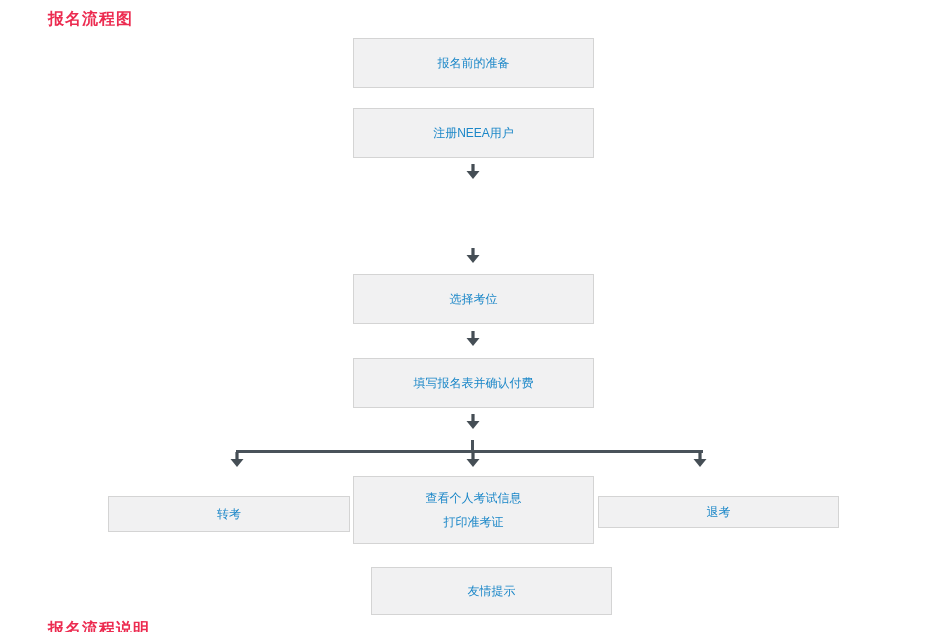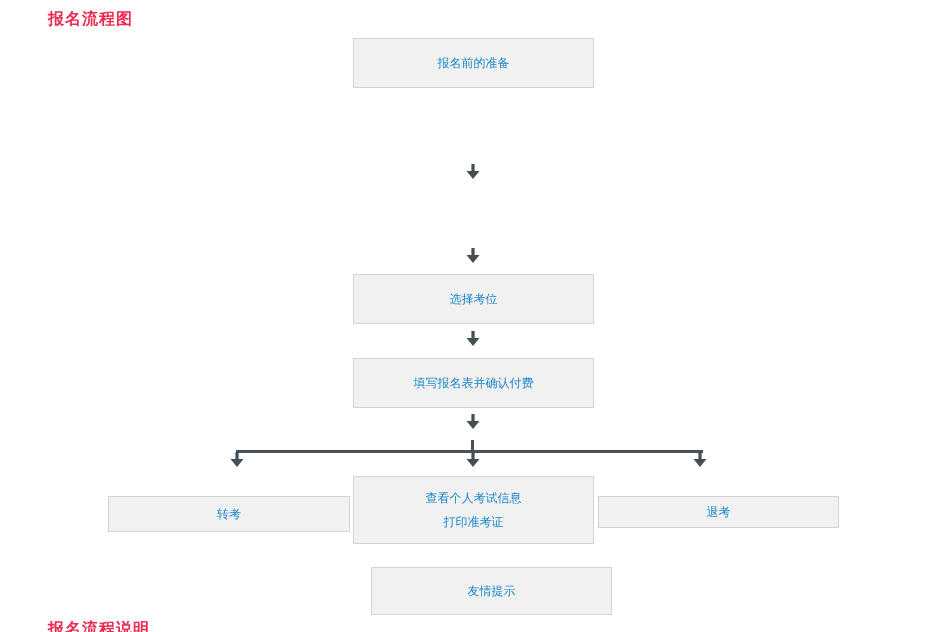--- a/index.html
+++ b/index.html
@@ -72,20 +72,23 @@
 <body>
 
 <div class="canvas">
 
   <h2 class="section-title title-top">报名流程图</h2>
 
   <div class="box step" style="top:38px">
     <span>报名前的准备</span>
   </div>
 
+  <div class="box step" style="top:108px">
+    <span>注册NEEA用户</span>
+  </div>
 
   <div class="arrow" style="left:465px;top:164px">
     <svg width="16" height="15" viewBox="0 0 16 15">
         <path d="M6.4 0 h3.2 v7 h4.9 L8 15 L1.5 7 h4.9 Z" fill="#454e55"></path>
       </svg>
   </div>
 
 
   <div class="arrow" style="left:465px;top:248px">
     <svg width="16" height="15" viewBox="0 0 16 15">

